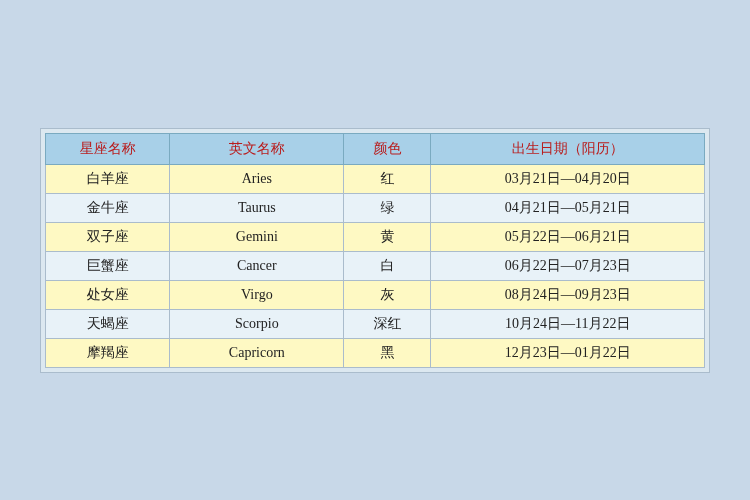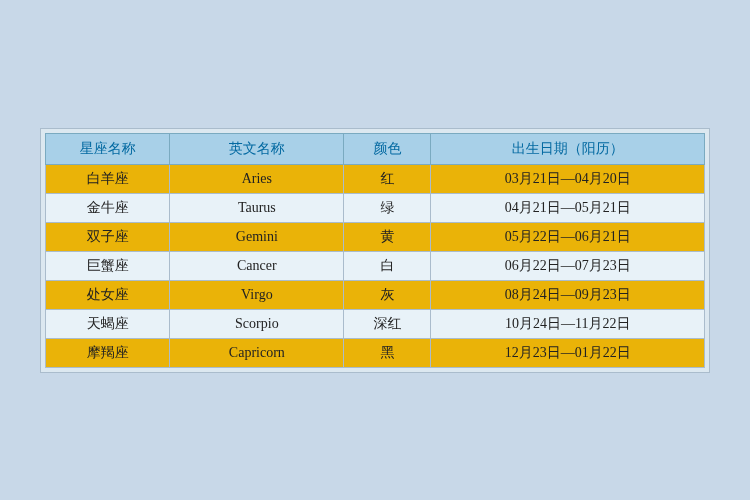--- a/index.html
+++ b/index.html
@@ -25,30 +25,30 @@
       border-collapse: collapse;
       width: 660px;
     }
 
     thead tr th {
       background-color: #a8d0e8;
       border: 1px solid #7aaac0;
       padding: 6px 12px;
       text-align: center;
       font-weight: normal;
-      color: #0369a1;
+      color: #b91c1c;
       font-size: 14px;
     }
 
     tbody tr td {
       border: 1px solid #aabccc;
       padding: 5px 12px;
       text-align: center;
       color: #222;
-      background-color: #eab308;
+      background-color: #fef9c3;
       font-size: 14px;
     }
 
     tbody tr:nth-child(even) td {
       background-color: #e8f2f8;
     }
 
     .col-chinese { width: 100px; }
     .col-english { width: 140px; }
     .col-color   { width: 70px; }

